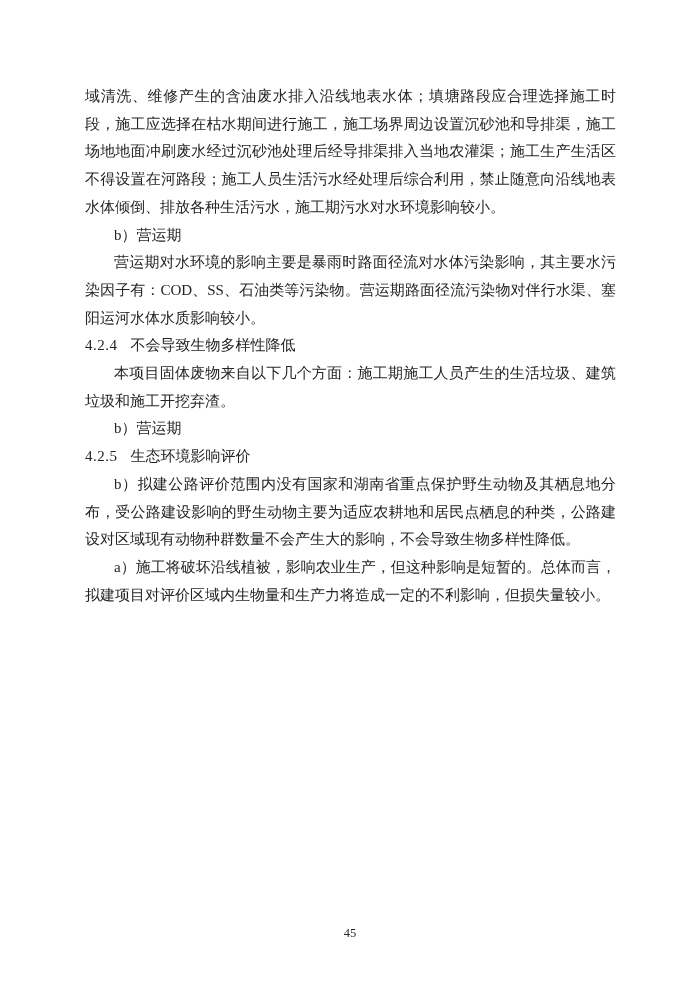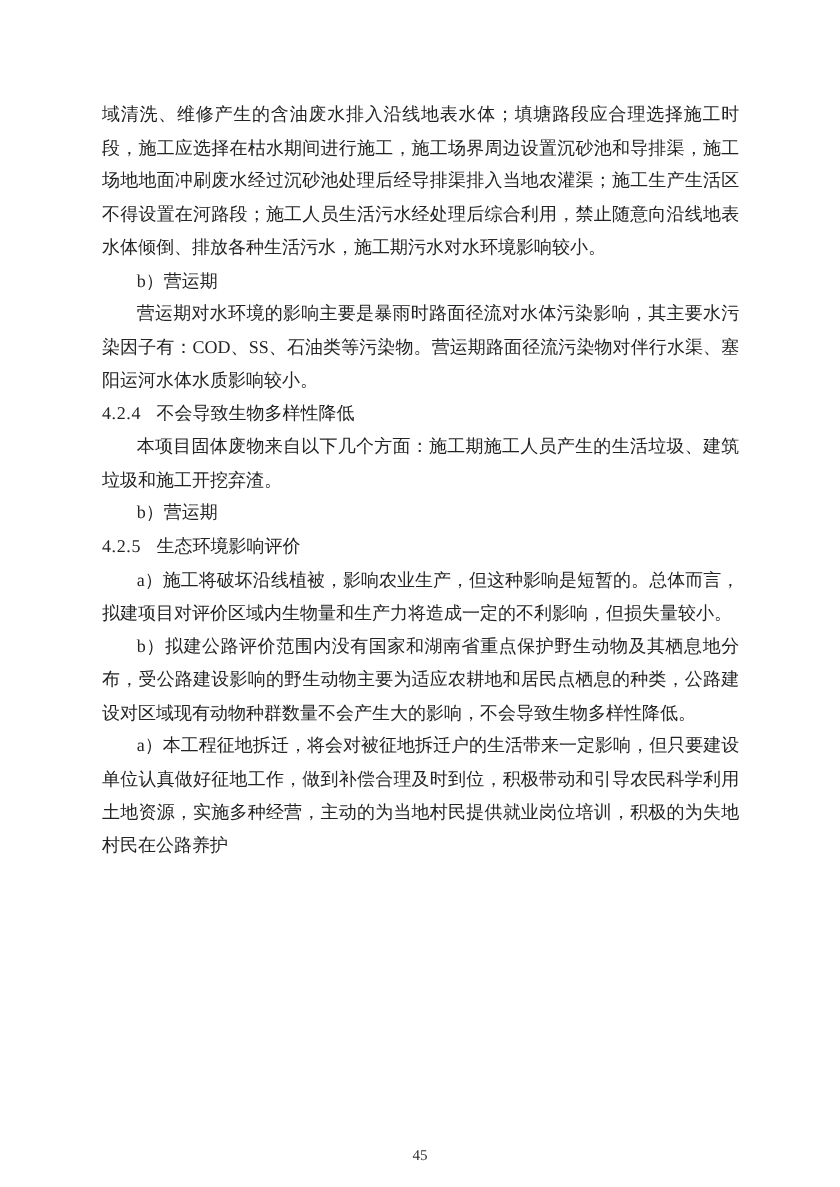--- a/index.html
+++ b/index.html
@@ -31,21 +31,21 @@
   }
   .ind {
     text-indent: 29px;
   }
   .heading .hnum {
     margin-right: 13px;
     letter-spacing: 0.5px;
   }
   .page-number {
     position: absolute;
-    top: 956px;
+    top: 926px;
     left: 0;
     width: 100%;
     text-align: center;
     font-size: 12.5px;
     color: #2a2a2a;
   }
 </style>
 </head>
 <body>
 
@@ -65,23 +65,22 @@
 
     <p class="ind">本项目固体废物来自以下几个方面：施工期施工人员产生的生活垃圾、建筑垃圾和施工开挖弃渣。</p>
 
     <p class="ind">b）营运期</p>
 
 
     <p class="heading">
       <span class="hnum">4.2.5</span><span class="htitle">生态环境影响评价</span>
     </p>
 
+    <p class="ind">b）拟建公路评价范围内没有国家和湖南省重点保护野生动物及其栖息地分布，受公路建设影响的野生动物主要为适应农耕地和居民点栖息的种类，公路建设对区域现有动物种群数量不会产生大的影响，不会导致生物多样性降低。</p>
+
     <p class="ind">a）施工将破坏沿线植被，影响农业生产，但这种影响是短暂的。总体而言，拟建项目对评价区域内生物量和生产力将造成一定的不利影响，但损失量较小。</p>
 
-    <p class="ind">b）拟建公路评价范围内没有国家和湖南省重点保护野生动物及其栖息地分布，受公路建设影响的野生动物主要为适应农耕地和居民点栖息的种类，公路建设对区域现有动物种群数量不会产生大的影响，不会导致生物多样性降低。</p>
 
-
-    <p class="ind">a）本工程征地拆迁，将会对被征地拆迁户的生活带来一定影响，但只要建设单位认真做好征地工作，做到补偿合理及时到位，积极带动和引导农民科学利用土地资源，实施多种经营，主动的为当地村民提供就业岗位培训，积极的为失地村民在公路养护</p>
 
   </div>
 
   <div class="page-number">45</div>
 </div>
 
 </body></html>

